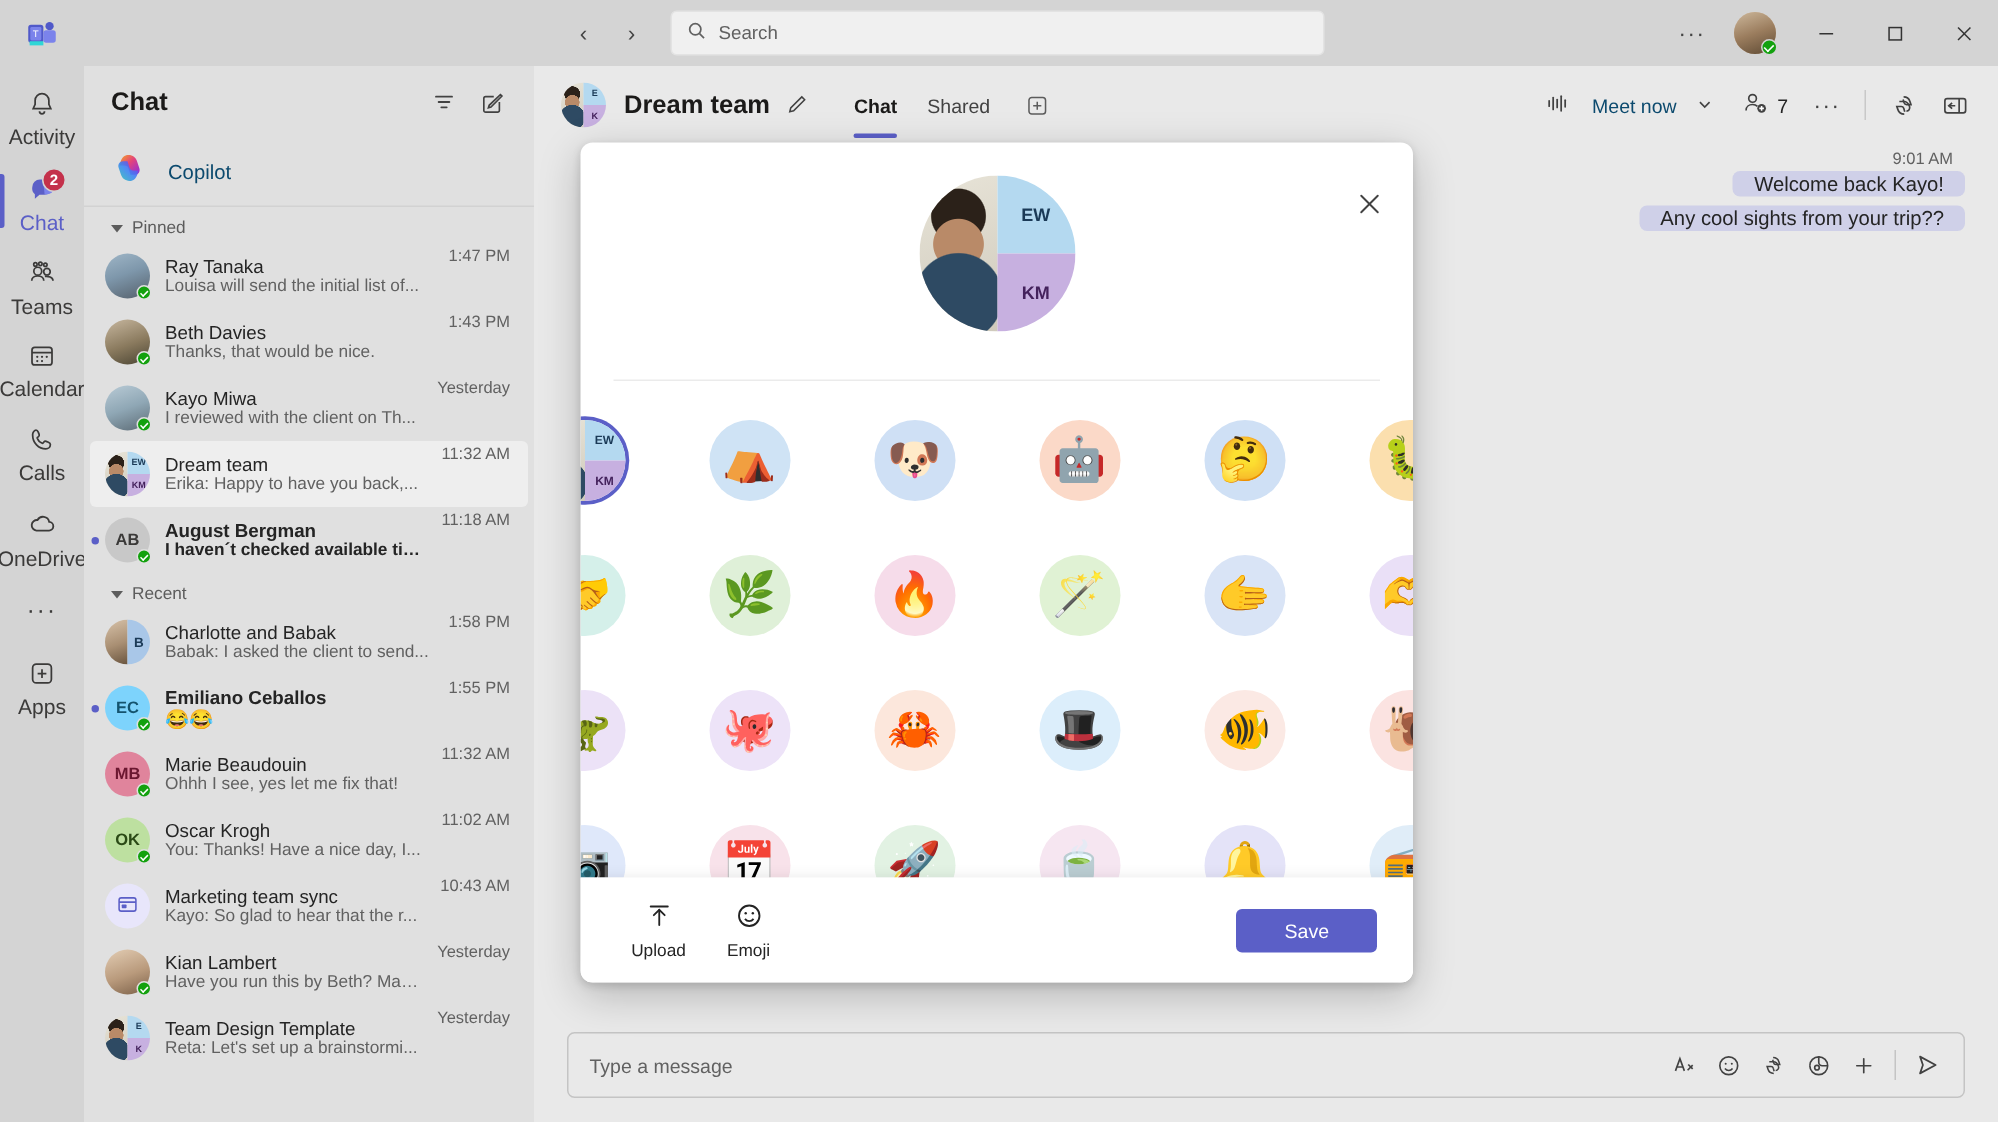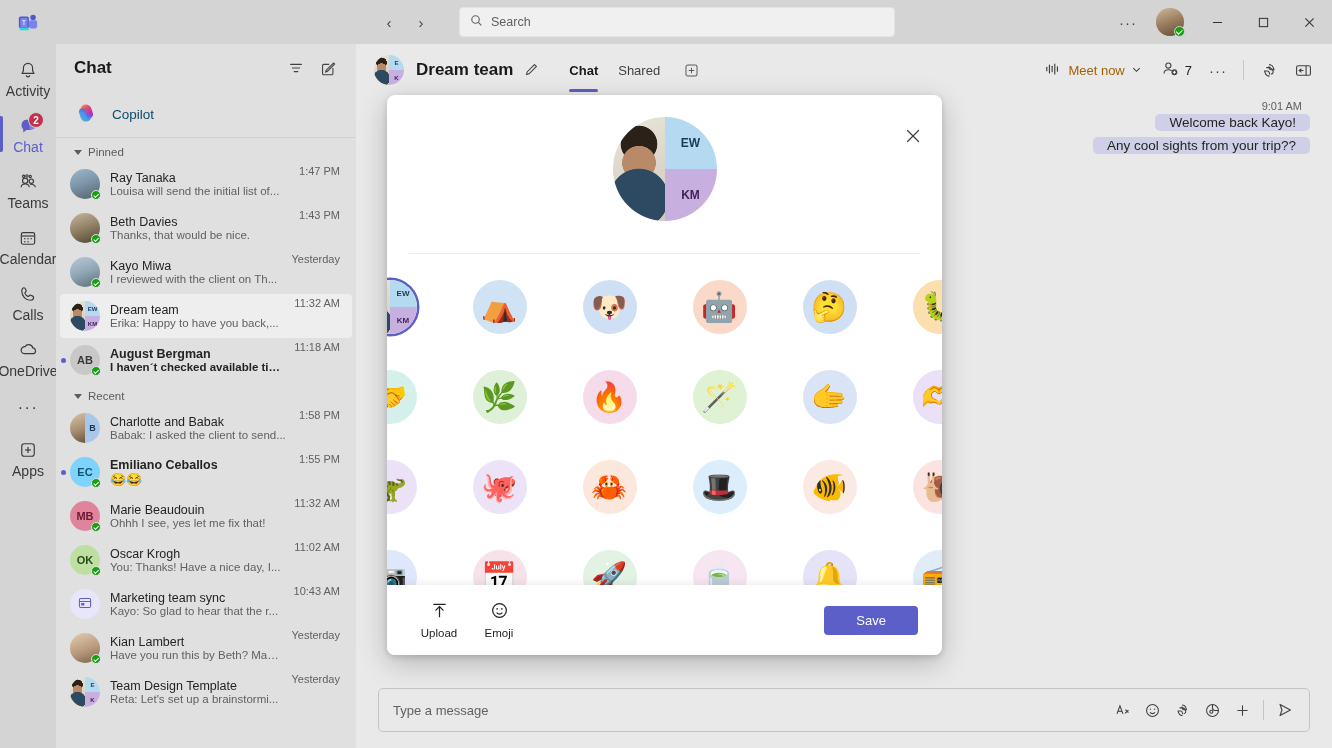--- a/index.html
+++ b/index.html
@@ -18,21 +18,21 @@
     background: #d4d4d4; display: flex; align-items: center;
   }
   .tb-logo { width: 56px; height: 44px; display:flex; align-items:center; justify-content:center; }
   .tb-nav { display: flex; align-items: center; gap: 2px; margin-left: 318px; }
   .navbtn {
     width: 30px; height: 30px; border-radius: 4px;
     display: flex; align-items: center; justify-content: center;
     color: #444; font-size: 15px; cursor: pointer;
   }
   .searchbox {
-    margin-left: 23px; width: 436px; height: 30px; background: #f0f0f0;
+    margin-left: 11px; width: 436px; height: 30px; background: #f0f0f0;
     border-radius: 4px; display: flex; align-items: center; padding: 0 10px;
     gap: 8px; color: #616161; font-size: 12.5px; cursor: text;
     border: 1px solid #e3e3e3;
   }
   .tb-right { position: absolute; right: 0; top: 0; height: 44px; display: flex; align-items: center; }
   .tb-ellipsis { width: 36px; height: 30px; display: flex; align-items: center; justify-content: center;
     color: #444; font-size: 15px; letter-spacing: 1px; cursor: pointer; }
   .tb-avatar { width: 28px; height: 28px; border-radius: 50%; position: relative; margin: 0 10px;
     background: #d8bfa8; overflow: visible; cursor: pointer; }
   .tb-avatar .face { position:absolute; inset:0; border-radius:50%; overflow:hidden; }
@@ -139,22 +139,22 @@
   .mh-tabs { display: flex; align-items: center; gap: 4px; margin-left: 22px; }
   .mh-tab { font-size: 13px; color: #424242; padding: 6px 8px; border-radius: 4px; cursor: pointer;
     position: relative; }
   .mh-tab.active { font-weight: bold; color: #1b1a19; }
   .mh-tab.active::after { content:""; position:absolute; left: 8px; right: 8px; bottom: -8px; height: 2.5px;
     background: #5b5fc7; border-radius: 2px; }
   .mh-addtab { width: 26px; height: 26px; display: flex; align-items: center; justify-content: center;
     color: #5c5c5c; cursor: pointer; margin-left: 6px; }
   .mh-right { margin-left: auto; display: flex; align-items: center; gap: 4px; }
   .meetnow {
-    display: flex; align-items: center; gap: 6px; padding: 5px 8px; border-radius: 4px;
-    font-size: 13px; color: #a16207; cursor: pointer;
+    display: flex; align-items: center; gap: 13px; padding: 5px 8px; border-radius: 4px;
+    font-size: 13px; color: #0c4a6e; cursor: pointer;
   }
   .people-count { display: flex; align-items: center; gap: 5px; padding: 5px 7px; border-radius: 4px;
     font-size: 13px; color: #242424; cursor: pointer; }
   .mh-icon { width: 30px; height: 30px; display: flex; align-items: center; justify-content: center;
     border-radius: 4px; color: #424242; cursor: pointer; }
   .mh-divider { width: 1px; height: 20px; background: #c8c8c8; margin: 0 6px; }
 
   
   .msgarea { flex: 1; position: relative; overflow: hidden; padding: 0 22px; }
   .msg-time { text-align: right; font-size: 11px; color: #616161; padding: 4px 8px 2px 0; }

